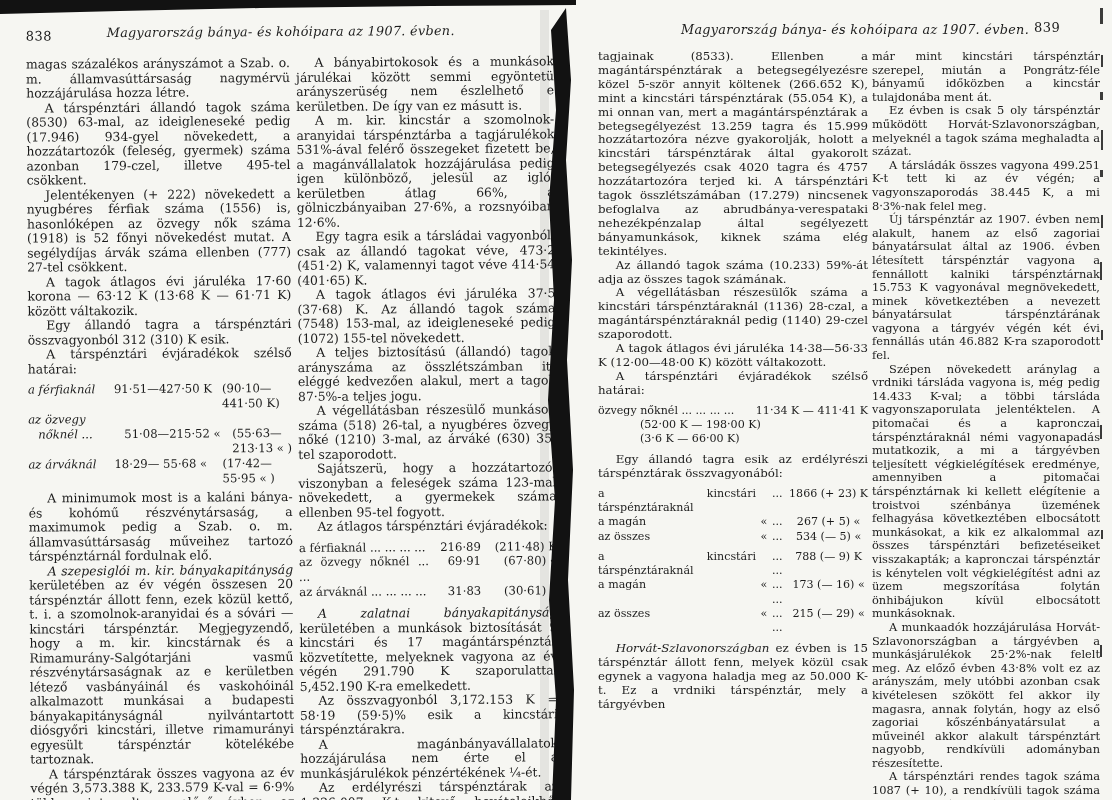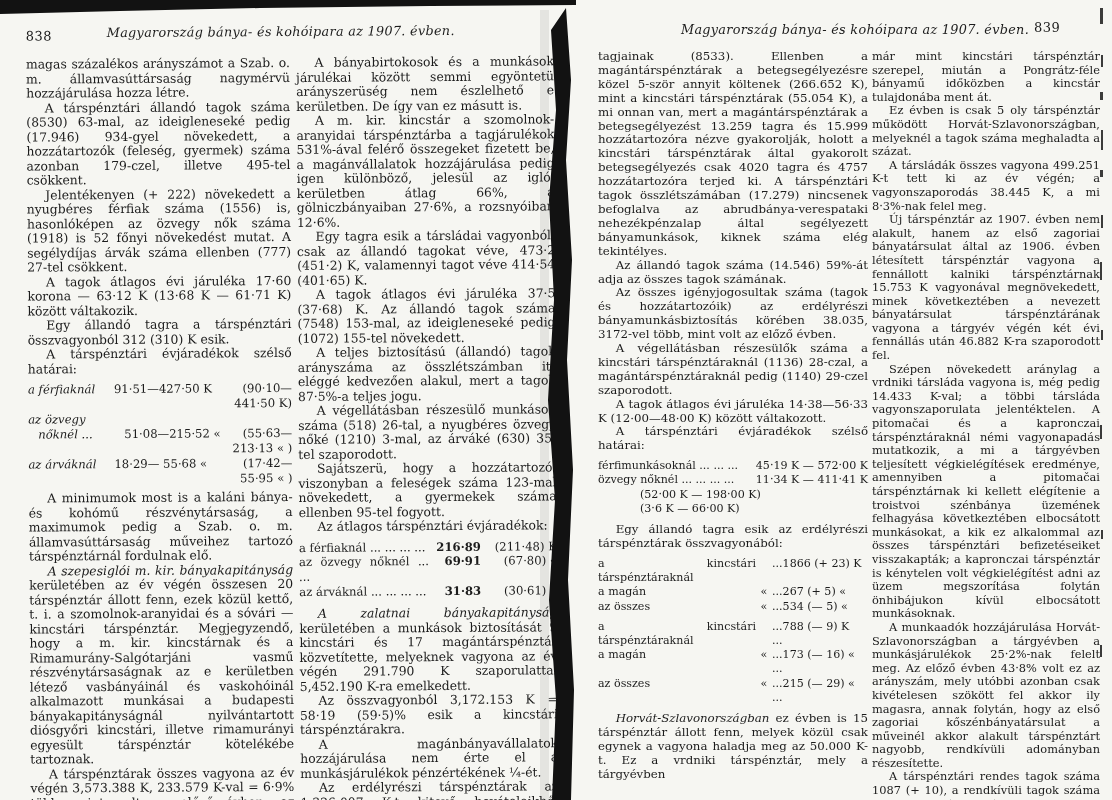--- a/index.html
+++ b/index.html
@@ -14,30 +14,30 @@
   .col4{font-size:11.4px;line-height:13.6px;}
   .col p{margin:0;text-indent:1.5em;}
   .col p.noindent{text-indent:0;}
   .col p.space-above{margin-top:7px;}
   .page-left-skew{transform:rotate(-0.35deg);transform-origin:50% 50%;}
   .mtable{font-size:0.94em;line-height:1.28em;margin:6px 0 5px 0;}
   .mt-row{display:flex;align-items:baseline;}
   .mt1-label{width:86px;flex:none;font-style:italic;}
   .mt1-label.cont{padding-left:10px;}
   .mt1-cur{width:108px;flex:none;}
-  .mt1-prev{flex:1;text-align:right;}
+  .mt1-prev{flex:1;text-align:left;}
   .mt2-label{flex:1;}
-  .mt2-cur{width:52px;text-align:right;flex:none;font-weight:bold;}
+  .mt2-cur{width:52px;text-align:right;flex:none;}
   .mt2-prev{width:76px;text-align:right;flex:none;}
   .mt3-main{display:flex;justify-content:space-between;}
   .mt3-sub{padding-left:42px;text-indent:0;}
   .mt4-name{flex:none;width:158px;}
   .mt4-ditto{flex:none;width:16px;text-align:center;}
   .mt4-dots{flex:1;}
-  .mt4-val{flex:none;width:92px;text-align:left;}
+  .mt4-val{flex:none;width:92px;text-align:center;}
   .ink{fill:#121212;}
   .ink2{fill:#1a1a1a;opacity:.85;}
 </style>
 </head>
 <body>
 
 <div id="scan">
 
   <div class="abs page-left-skew" style="left:0;top:0;width:562px;height:800px;">
     <div class="abs pageno" style="left:28px;top:27px;">838</div>
@@ -110,30 +110,25 @@
       <p>Az erdélyrészi társpénztárak az 1,326.007 K-t kitevő bevételeikből 337.608 K-t fordítottak állandó segélyezésre (nyugbérek és nevelési járulékok) és 321.706 K-t betegsegélyezésre. A kincstári társpénztárak, a hol a nyugbéresek törzse a vállalatok legnagyobb részének ősrégi fennállása következtében már ki van fejlődve, csaknem ⅓-dal többet fizetnek nyugbérekre, mint a magántárspénztárak, habár a kincstári társládák állandó tagjainak létszáma (1700) alig ⅕-ét képezi a magántársládák állandó</p>
     </div>
   </div>
 
   <div class="abs" style="left:562px;top:0;width:550px;height:800px;">
     <div class="abs running-title" style="left:78px;top:22px;width:430px;">Magyarország bánya- és kohóipara az 1907. évben.</div>
     <div class="abs pageno" style="left:472px;top:20px;">839</div>
 
     <div class="col col3" style="left:36px;top:50px;width:270px;">
       <p class="noindent">tagjainak (8533). Ellenben a magántárspénztárak a betegsegélyezésre közel 5-ször annyit költenek (266.652 K), mint a kincstári társpénztárak (55.054 K), a mi onnan van, mert a magántárspénztárak a betegsegélyezést 13.259 tagra és 15.999 hozzátartozóra nézve gyakorolják, holott a kincstári társpénztárak által gyakorolt betegsegélyezés csak 4020 tagra és 4757 hozzátartozóra terjed ki. A társpénztári tagok összlétszámában (17.279) nincsenek befoglalva az abrudbánya-verespataki nehezékpénzalap által segélyezett bányamunkások, kiknek száma elég tekintélyes.</p>
-      <p>Az állandó tagok száma (14.546) 59%-át adja az összes tagok számának.</p>
-      <p>Az összes igényjogosultak száma (tagok és hozzátartozóik) az erdélyrészi bányamunkásbiztosítás körében 38.035, 3172-vel több, mint volt az előző évben.</p>
+      <p>Az állandó tagok száma (10.233) 59%-át adja az összes tagok számának.</p>
       <p>A végellátásban részesülők száma a kincstári társpénztáraknál (1136) 28-czal, a magántárspénztáraknál pedig (1140) 29-czel szaporodott.</p>
       <p>A tagok átlagos évi járuléka 14·38—56·33 K (12·00—48·00 K) között váltakozott.</p>
       <p>A társpénztári évjáradékok szélső határai:</p>
       <div class="mtable">
-        <div class="mt3-main">
-          <span>férfimunkásoknál ... ... ...</span>
-          <span>45·19 K — 572·00 K</span>
-        </div>
         <div class="mt3-main">
           <span>özvegy nőknél ... ... ... ...</span>
           <span>11·34 K — 411·41 K</span>
         </div>
         <div class="mt3-sub">(52·00 K — 198·00 K)</div>
         <div class="mt3-sub">(3·6 K — 66·00 K)</div>
       </div>
       <p class="space-above">Egy állandó tagra esik az erdélyrészi társpénztárak összvagyonából:</p>
       <div class="mtable">
         <div class="mt-row">

